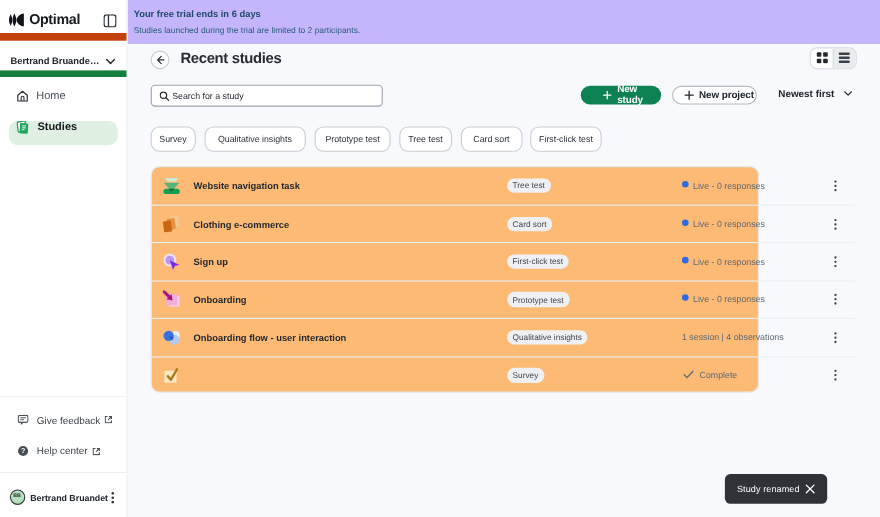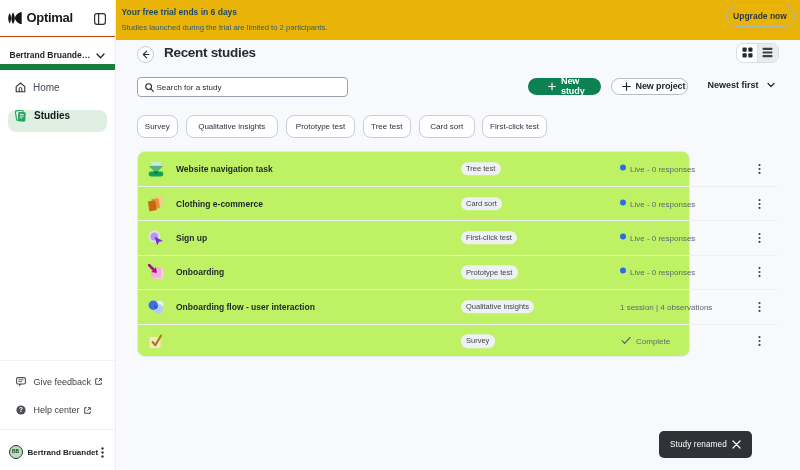--- a/index.html
+++ b/index.html
@@ -1,52 +1,52 @@
 <!DOCTYPE html>
 <html><head>
 <meta charset="utf-8">
 <style>
   * { margin:0; padding:0; box-sizing:border-box; }
   html,body { width:800px; height:470px; overflow:hidden; background:#fff;
     font-family:"Liberation Sans", sans-serif; }
   body { position:relative; }
   
   #main { position:absolute; left:116px; top:0; width:684px; height:470px; background:#f7f9fc; }
-  #banner { position:absolute; left:0; top:0; width:684px; height:40px; background:#eab308; }
+  #banner { position:absolute; left:0; top:0; width:684px; height:40px; background:#c4b5fd; }
   #banner .t1 { position:absolute; left:5.5px; top:7px; font-size:8.5px; font-weight:bold; color:#1c4a66; }
   #banner .t2 { position:absolute; left:5.5px; top:22.5px; font-size:7.7px; color:#2b5d7c; }
   #upgrade { position:absolute; left:609.5px; top:4.5px; width:69px; height:22px; border:1px solid #a9bac4; border-radius:11px; background:transparent; color:#2c3a42; font-size:8.5px; font-weight:bold; text-align:center; line-height:20px; }
   
   #backbtn { position:absolute; left:20.5px; top:46px; width:17px; height:17px; border-radius:50%; border:1px solid #c7ccd2; background:#fdfdfe; }
   h1 { position:absolute; left:48px; top:45px; font-size:13.5px; font-weight:bold; color:#262b33; letter-spacing:-0.3px; }
   #toggle { position:absolute; left:620px; top:42.5px; width:42.5px; height:20px; border:1px solid #d9dce1; border-radius:7px; background:#fff; overflow:hidden; display:flex; }
   #toggle .half { width:50%; height:100%; display:flex; align-items:center; justify-content:center; }
   #toggle .half.r { background:#e9ecef; border-left:1px solid #d9dce1; }
   
   #search { position:absolute; left:21px; top:76.5px; width:211px; height:20px; border:1px solid #9aa3ad; border-radius:4px; background:#fff; }
   #search span { position:absolute; left:18.5px; top:5px; font-size:8px; color:#262b33; }
   .pill { position:absolute; top:77.5px; height:17px; border-radius:9px; display:flex; align-items:center; font-size:9px; font-weight:bold; letter-spacing:-0.1px; }
   #newstudy { left:412px; width:72.5px; background:#0d8152; color:#fff; padding-left:20px; }
   #newproject { left:494.5px; width:77.5px; background:#fff; border:1px solid #b3bcc2; color:#20262c; padding-left:10px; }
   #sort { position:absolute; left:591.5px; top:80px; font-size:9px; font-weight:bold; color:#20262c; }
   
   .fchip { position:absolute; top:115px; height:22.5px; border:1px solid #c9ced4; border-radius:8px; background:#fff; color:#2b313a; font-size:8px; display:flex; align-items:center; justify-content:center; }
   
-  #card { position:absolute; left:21px; top:150.5px; width:553px; height:206.5px; background:#bef264; border:1px solid #e6e8ec; border-radius:8px; }
+  #card { position:absolute; left:21px; top:150.5px; width:553px; height:206.5px; background:#fdba74; border:1px solid #e6e8ec; border-radius:8px; }
   .row { position:absolute; left:0; width:639px; height:34.4px; }
   .row + .row { border-top:1px solid #eceef0; }
   .row .icon { position:absolute; left:9.5px; top:50%; margin-top:-8px; width:16px; height:16px; }
   .row .title { position:absolute; left:38px; top:50%; transform:translateY(-50%); font-size:8.5px; font-weight:bold; color:#1f252e; }
   .row .chip { position:absolute; left:322.5px; top:50%; transform:translateY(-50%); height:13.5px; border-radius:7px; background:#eef0f3; color:#40454e; font-size:7.5px; display:inline-flex; align-items:center; padding:0 5.5px; }
   .row .status { position:absolute; left:482px; top:50%; transform:translateY(-50%); font-size:8px; color:#5d6772; display:flex; align-items:flex-start; }
   .row .dot { width:6px; height:6px; border-radius:50%; background:#2e6be6; margin-right:4px; }
   .row .menu { position:absolute; left:619.5px; top:50%; transform:translateY(-50%); }
   
   #side { position:absolute; left:0; top:0; width:116px; height:470px; background:#fff; border-right:1px solid #ebedf0; }
-  #logorow { position:absolute; left:0; top:0; width:115px; height:37px; border-bottom:1px solid #c2410c; }
+  #logorow { position:absolute; left:0; top:0; width:115px; height:37px; border-bottom:7px solid #c2410c; }
   #logotext { position:absolute; left:26.5px; top:10px; font-size:13px; font-weight:bold; color:#16191d; letter-spacing:-0.3px; }
   #wsrow { position:absolute; left:0; top:37px; width:115px; height:33px; border-bottom:6px solid #15803d; }
   #wsname { position:absolute; left:9.5px; top:13px; width:82px; font-size:8.5px; font-weight:bold; color:#20252c; white-space:nowrap; overflow:hidden; text-overflow:ellipsis; }
   .navitem { position:absolute; left:8px; width:99px; height:22px; border-radius:8px; display:flex; }
   .navitem .nlabel { margin-left:7px; font-size:10px; color:#434b55; }
   #nav-studies { background:#dff0e2; }
   #nav-studies .nlabel { font-weight:bold; color:#14181d; }
   .bot { position:absolute; left:0; width:115px; }
   .botitem { display:flex; align-items:center; }
   .botitem .blabel { font-size:9px; color:#3c424a; margin:0 4px 0 7.5px; }
@@ -54,21 +54,20 @@
   
   #toast { position:absolute; left:659px; top:431px; width:92.5px; height:26.5px; background:#2f3236; border-radius:5px; color:#fff; }
   #toast span { position:absolute; left:11px; top:8.5px; font-size:8.2px; letter-spacing:0.1px; }
 </style>
 </head>
 <body>
 <div id="main">
   <div id="banner">
     <div class="t1">Your free trial ends in 6 days</div>
     <div class="t2">Studies launched during the trial are limited to 2 participants.</div>
-    <div id="upgrade">Upgrade now</div>
   </div>
 
   <div id="backbtn">
     <svg width="15" height="15" viewBox="0 0 15 15" style="position:absolute;left:0;top:0">
         <path d="M8.6 4.2 L5.3 7.5 L8.6 10.8 M5.3 7.5 H11" stroke="#2b3138" stroke-width="1.1" fill="none" stroke-linecap="round" stroke-linejoin="round"></path>
       </svg>
   </div>
   <h1>Recent studies</h1>
   <div id="toggle">
     <div class="half l">

